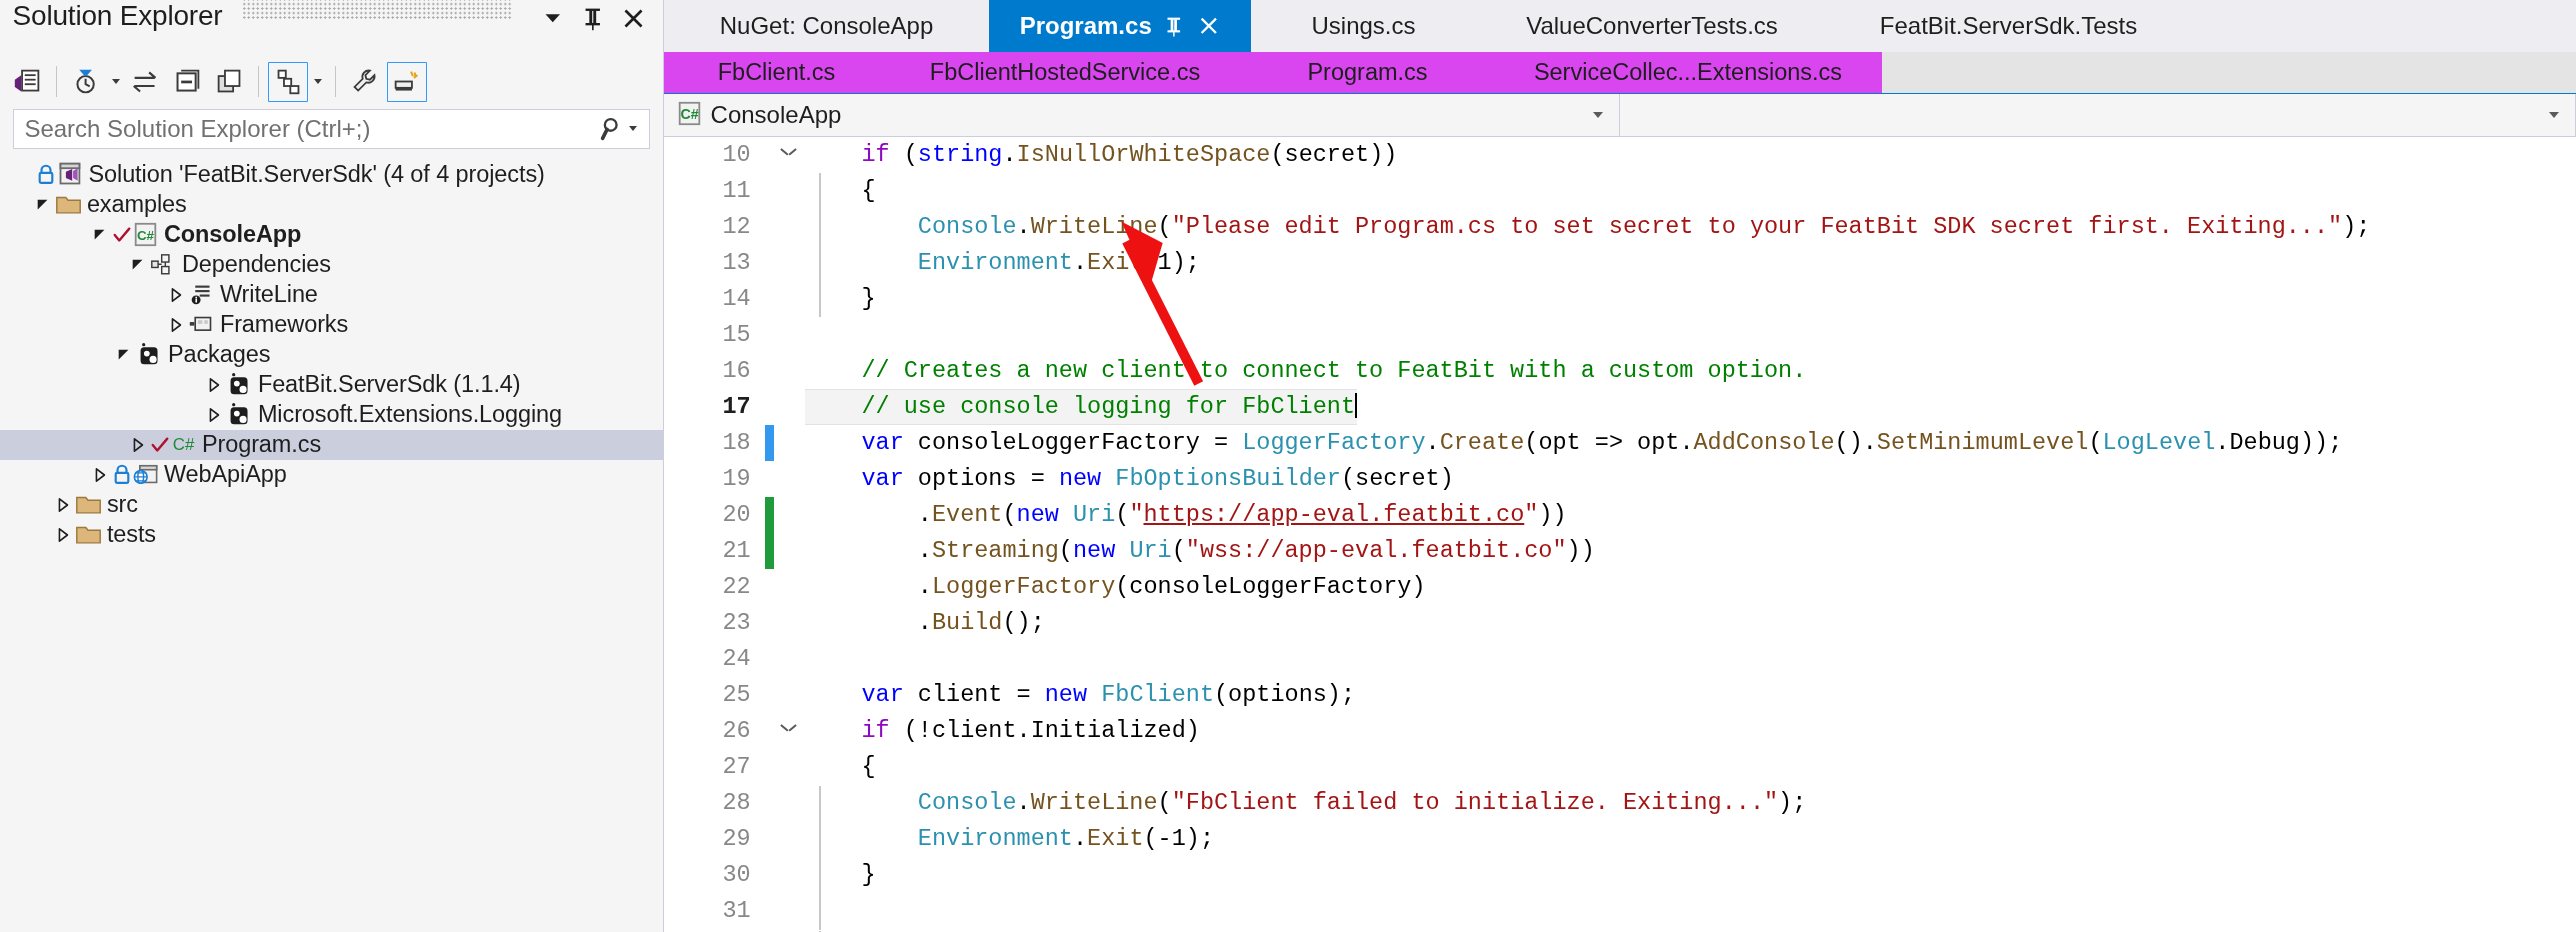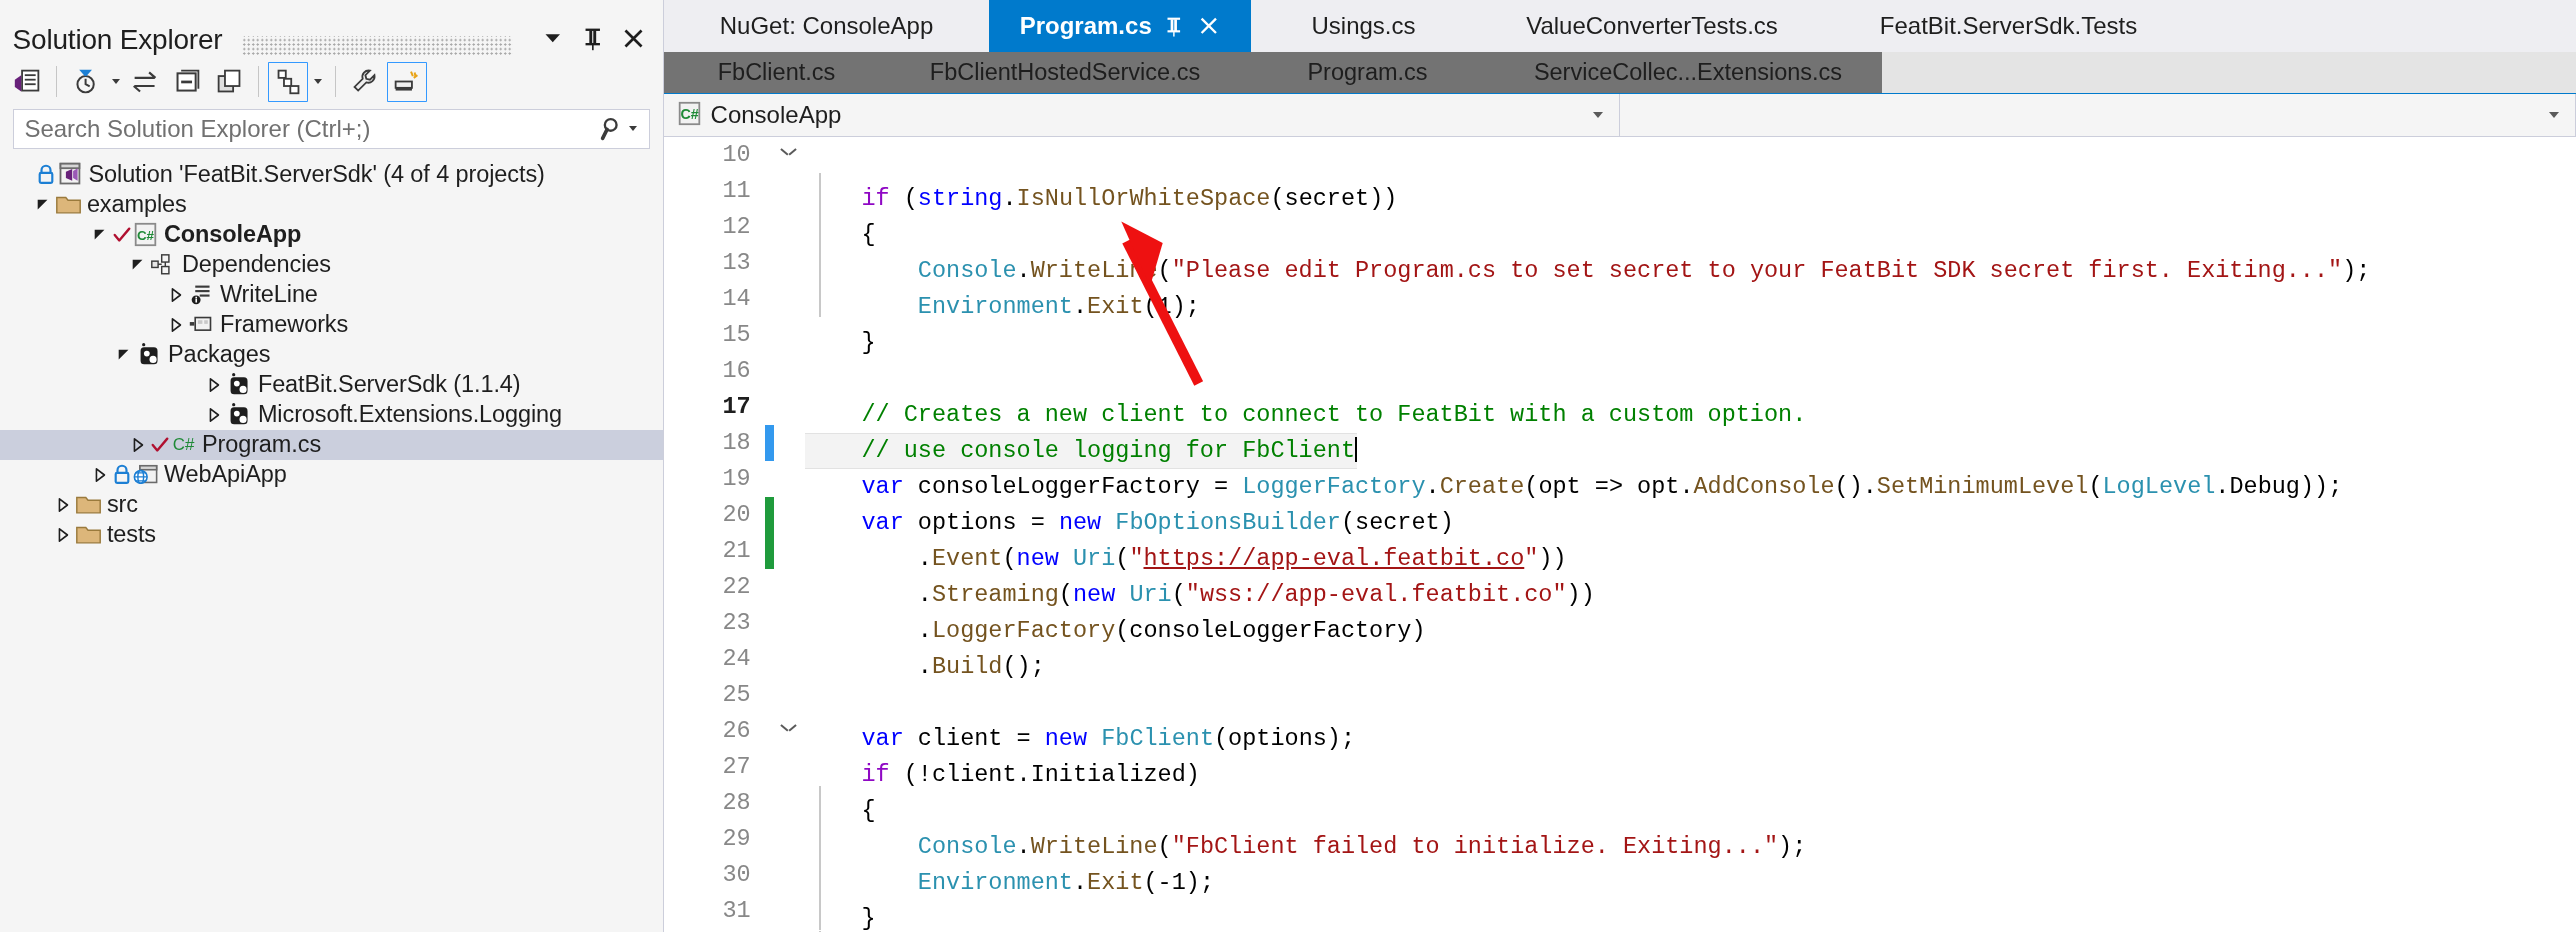--- a/index.html
+++ b/index.html
@@ -13,21 +13,21 @@
 
   
   .solution-explorer {
     width: 667px; height: 933px;
     background: #f5f5f5;
     border-right: 1.8px solid #cccedb;
     display: flex; flex-direction: column;
     position: relative;
   }
   .se-header {
-    height: 56px; display: flex; align-items: flex-end;
+    height: 56px; display: flex; align-items: flex-start;
     padding: 0 14.4px 0 12.6px; gap: 9px;
     background: #f5f5f5;
   }
   .se-title {
     font-size: 28px; color: #1e1e1e; font-weight: 400;
     letter-spacing: -0.2px; white-space: nowrap;
   }
   .se-drag-dots { flex: 1; height: 20px; margin: 0 16px 0 10.8px;
     background-image: radial-gradient(#9a9a9a 1.1px, transparent 1.2px);
     background-size: 4.5px 4.5px; background-position: 0 1.8px;
@@ -82,21 +82,21 @@
   .tabstrip { background: #eeeef2; }
   .tabrow { display: flex; align-items: stretch; height: 52px; }
   .tabrow.second { height: 42px; background: #eeeef2; }
   .tab {
     display: flex; align-items: center; gap: 10.8px;
     padding: 0 20px; font-size: 24px; color: #1e1e1e;
     background: #eeeef2; cursor: pointer; white-space: nowrap;
   }
   .tab.active { background: #007acc; color: #ffffff; font-weight: bold; }
   .tab .tab-pin, .tab .tab-close { width: 23.5px; height: 23.5px; display:flex; align-items:center; justify-content:center; cursor:pointer; }
-  .tabrow.second .tab { background: #737373; font-size: 23.5px; }
+  .tabrow.second .tab { background: #d946ef; font-size: 23.5px; }
   .tabrow.second { border-bottom: 1.8px solid #007acc; }
   .tabstrip-filler { flex: 1; background: #eeeef2; }
   .tabstrip-filler.second { background: #e4e4e4; }
   .tabstrip-filler.row1-tail { background: #eeeef2; }
 
   .navbar {
     height: 43px; display: flex; align-items: stretch;
     background: #f5f5f5; border-bottom: 0.9px solid #cccedb;
   }
   .nav-combo {
@@ -128,21 +128,21 @@
   .chg.mod { background: #3399ee; }
   .chg.add { background: #1f9b3c; }
   .fold { width: 31px; min-width: 31px; height: 36px; position: relative; cursor: pointer; }
   .fold .v { position:absolute; left: 7.2px; top: 10.8px; width: 14.4px; height: 8px; }
   .fold .v::before, .fold .v::after {
     content:""; position:absolute; top:0; width: 9px; height: 1.8px; background: #5a5a5a;
   }
   .fold .v::before { left: 0; transform: rotate(40deg); transform-origin: left center; }
   .fold .v::after  { right: 0; transform: rotate(-40deg); transform-origin: right center; }
   .guide { position: absolute; width: 1.8px; background: #c8c8c8; }
-  .code-text { line-height: 36px; position: relative; margin-top: 44px; }
+  .code-text { line-height: 36px; position: relative; }
   .code-text.hl { background: #f3f3f3; box-shadow: inset 0 0.9px 0 #e2e2e2, inset 0 -0.9px 0 #e2e2e2; }
 
   
   .t-kw    { color: #0000ff; }
   .t-ctrl  { color: #8f08c4; }
   .t-type  { color: #2b91af; }
   .t-meth  { color: #74531f; }
   .t-str   { color: #a31515; }
   .t-cmt   { color: #008000; }
   .t-plain { color: #000000; }

